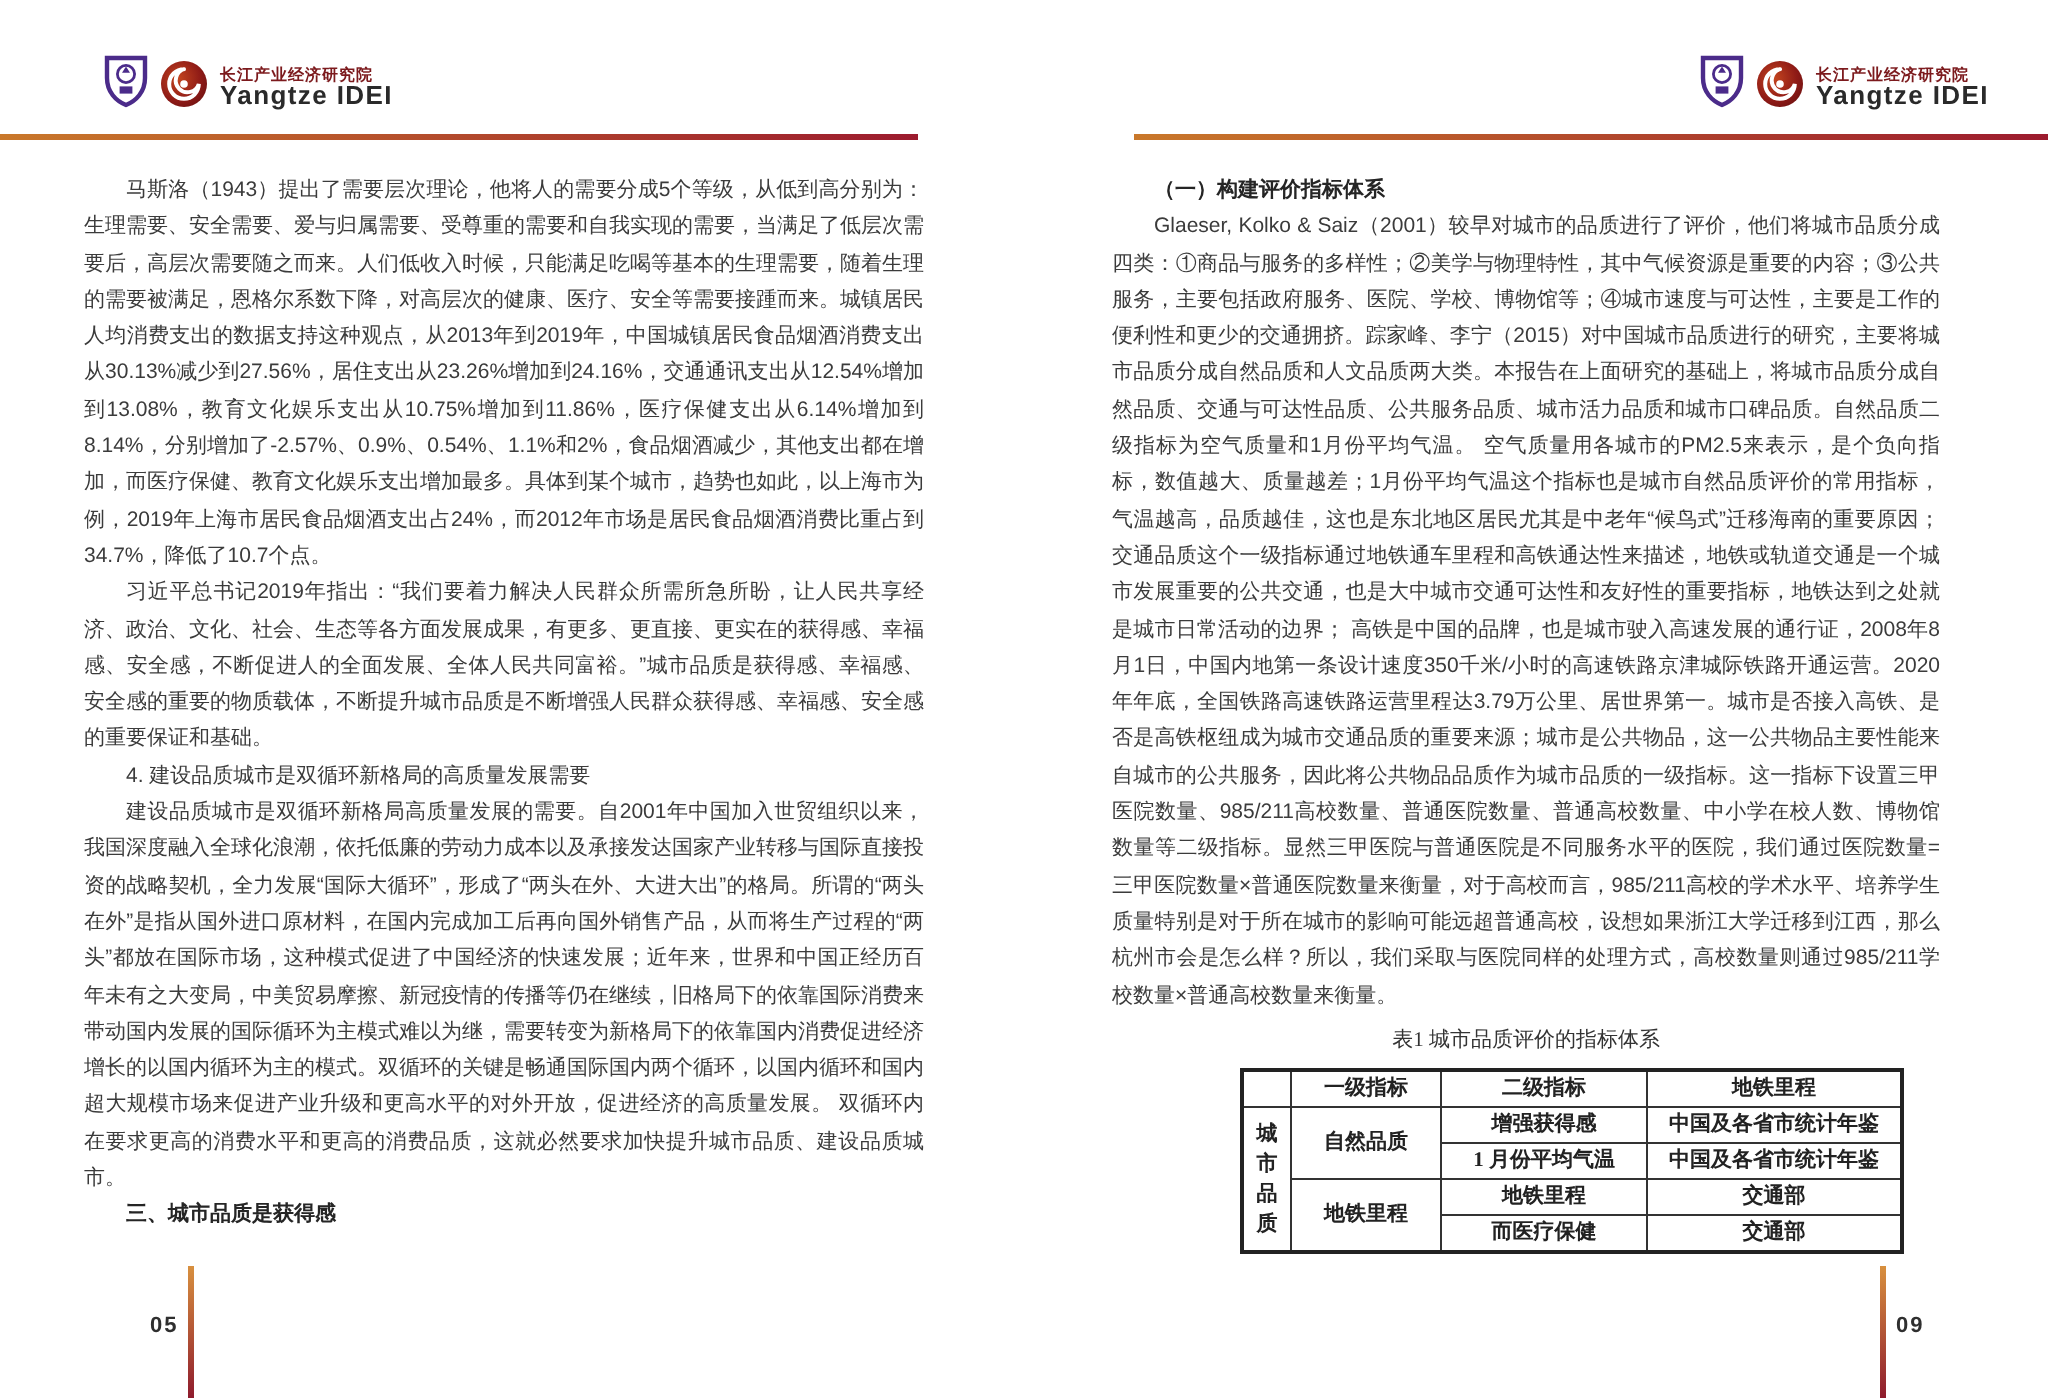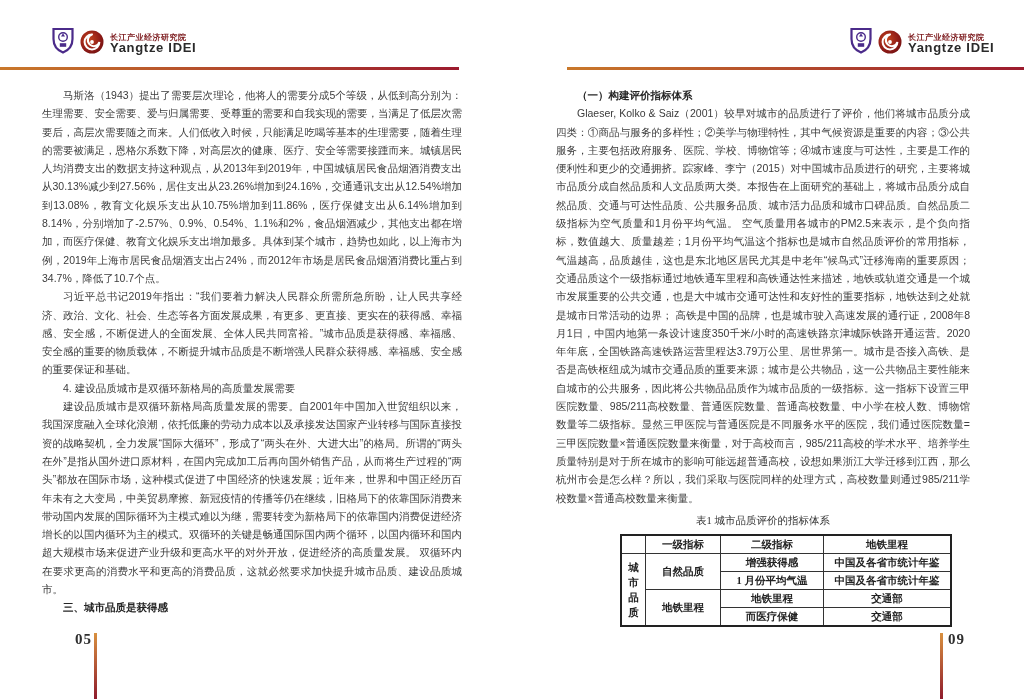--- a/index.html
+++ b/index.html
@@ -44,21 +44,21 @@
   }
   table.ind th, table.ind td {
     border:1px solid #333; text-align:center; vertical-align:middle;
     font-weight:bold; padding:1px 5px; height:15px; line-height:15px;
     text-indent:0;
   }
   td.vert { width:13px; padding:1px 3px; word-break:break-all; line-height:15px; }
   .c1 { width:64px; } .c2 { width:92px;margin-left:43px; } .c3 { width:116px; }
 
   
-  .pagenum { position:absolute; top:631px; font-size:15px; font-weight:bold; color:#2f2f2f; letter-spacing:1px;font-family:Liberation Serif, serif; }
+  .pagenum { position:absolute; top:657px; font-size:11px; font-weight:bold; color:#2f2f2f; letter-spacing:1px; }
   .pn-left  { left:75px; }
   .pn-right { left:948px; }
   .vbar { position:absolute; top:633px; width:3px; height:66px;
           background:linear-gradient(180deg,#d8903f,#8e1b2d); }
   .vbar-left  { left:94px; }
   .vbar-right { left:940px; }
 </style>
 </head>
 <body>
 

